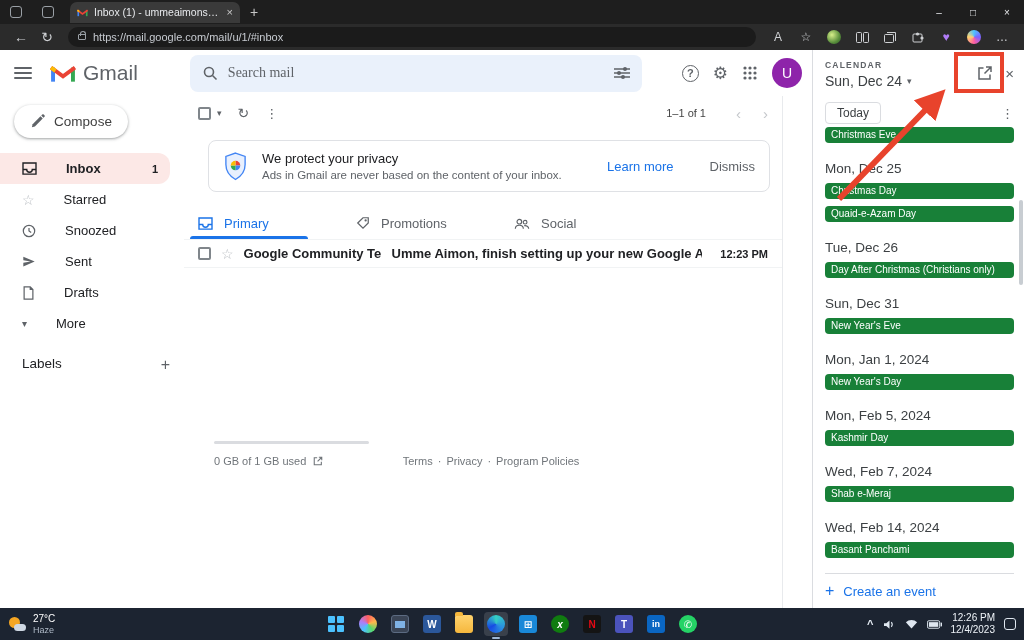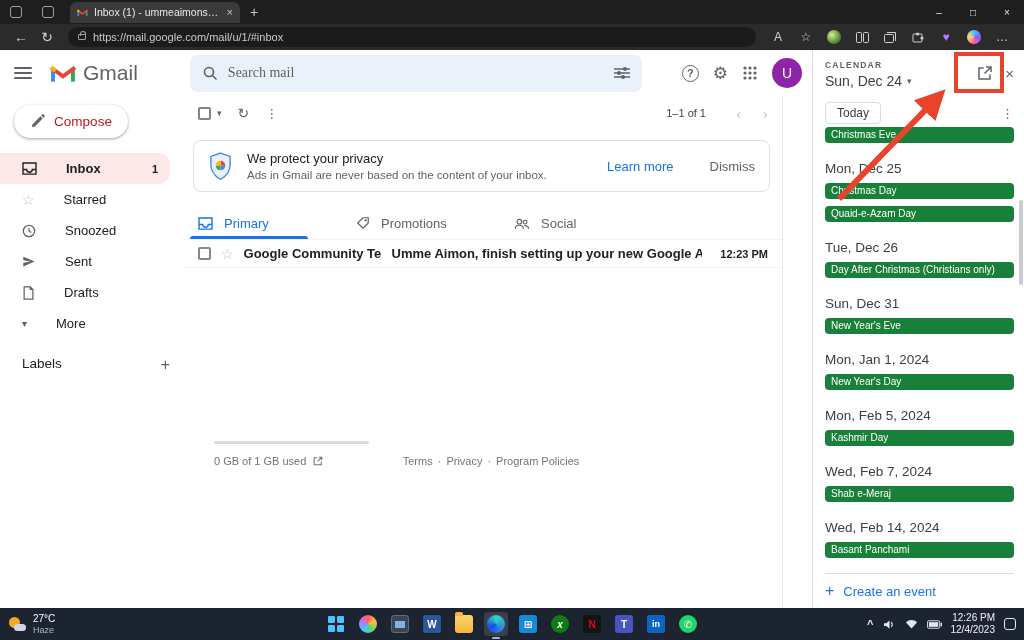--- a/index.html
+++ b/index.html
@@ -42,39 +42,39 @@
   .gsearch input{flex:1;border:none;background:transparent;outline:none;font-size:14px;color:#202124;font-family:Liberation Serif, serif}
   .gsearch input::placeholder{color:#5f6368}
   .gh-right{margin-left:auto;display:flex;align-items:center;gap:14px;padding-right:10px}
   .help-ic{width:17px;height:17px;border:1.6px solid #5f6368;border-radius:50%;color:#5f6368;font-size:11px;display:flex;align-items:center;justify-content:center;font-weight:bold}
   .gear{font-size:17px;color:#5f6368;line-height:1}
   .gavatar{width:30px;height:30px;border-radius:50%;background:var(--avatar,#8e24aa);color:#fff;font-size:14px;display:flex;align-items:center;justify-content:center}
 
   .gbody{flex:1;display:flex;min-height:0}
   
   .lnav{width:184px;flex:none;padding-top:9px}
-  .compose{margin-left:14px;width:114px;height:33px;background:#fff;border-radius:17px;box-shadow:0 1px 2px rgba(60,64,67,.3),0 1px 3px 1px rgba(60,64,67,.15);display:flex;align-items:center;justify-content:center;gap:9px;font-size:13.5px;color:#b91c1c;font-weight:500}
+  .compose{margin-left:14px;width:114px;height:33px;background:#fff;border-radius:17px;box-shadow:0 1px 2px rgba(60,64,67,.3),0 1px 3px 1px rgba(60,64,67,.15);display:flex;align-items:center;justify-content:center;gap:9px;font-size:13.5px;color:#404040;font-weight:500}
   .nav-list{margin-top:15px}
   .nav-item{height:31px;display:flex;align-items:center;gap:29px;padding-left:22px;margin-right:14px;font-size:13px;color:#202124;border-radius:0 12px 12px 0}
   .nav-item.selected{background:var(--selected-mail,#fce8e6);font-weight:bold}
   .nav-count{margin-left:auto;margin-right:12px;font-size:11px;font-weight:bold}
   .nav-count:empty{display:none}
   .labels-row{margin:17px 14px 0 22px;display:flex;align-items:flex-start;font-size:13.5px;color:#202124;font-weight:500}
   .labels-plus{margin-left:auto;color:#5f6368;font-size:16px;font-weight:normal}
 
   
   .mmain{flex:1;min-width:0;position:relative;display:flex;flex-direction:column}
   .mtoolbar{height:30px;display:flex;align-items:center;padding:4px 14px 0 14px;gap:16px;color:#5f6368}
   .cb{width:13px;height:13px;border:2px solid #80868b;border-radius:2px;flex:none}
   .caret{font-size:9px;color:#5f6368;margin-left:-10px}
   .refresh{font-size:14px}
   .morev{font-size:13px}
   .pag{margin-left:auto;font-size:11px;color:#444}
   .pg-ch{font-size:15px;color:#c4c7cb}
-  .banner{margin:14px 12px 0 9px;border:1px solid #dfe1e5;border-radius:8px;height:52px;display:flex;align-items:center;padding:0 14px;gap:14px}
+  .banner{margin:14px 12px 0 24px;border:1px solid #dfe1e5;border-radius:8px;height:52px;display:flex;align-items:center;padding:0 14px;gap:14px}
   .banner-txt{flex:1;min-width:0}
   .banner-title{font-size:13px;color:#202124;margin-bottom:3px}
   .banner-sub{font-size:11.5px;color:#5f6368;white-space:nowrap;overflow:hidden}
   .learn{font-size:13px;color:var(--accent-blue,#1a73e8);font-weight:500;margin-right:22px;white-space:nowrap}
   .dismiss{font-size:13px;color:#5f6368;font-weight:500;white-space:nowrap}
   .tabsrow{margin-top:15px;height:33px;display:flex;border-bottom:1px solid #f1f3f4}
   .mailtab{width:158px;display:flex;align-items:center;gap:11px;padding-left:14px;font-size:13px;color:#5f6368;position:relative}
   .mailtab.selected{color:var(--accent-blue,#1a73e8);font-weight:500}
   .mailtab.selected::after{content:"";position:absolute;left:6px;width:118px;height:3px;bottom:0;background:var(--accent-blue,#1a73e8);border-radius:3px 3px 0 0}
   .mailrow{height:28px;display:flex;align-items:center;padding:0 14px;gap:10px;border-bottom:1px solid #f1f3f4;font-size:13px}

